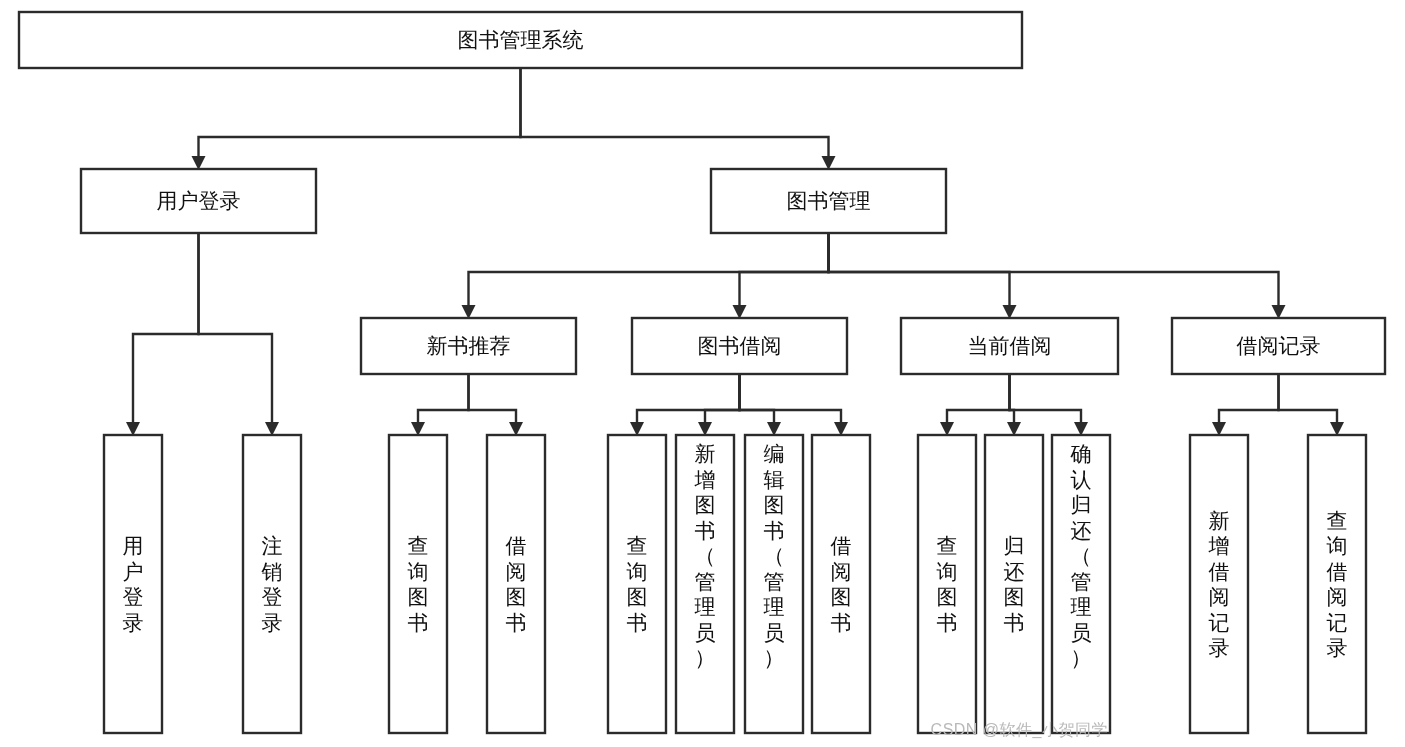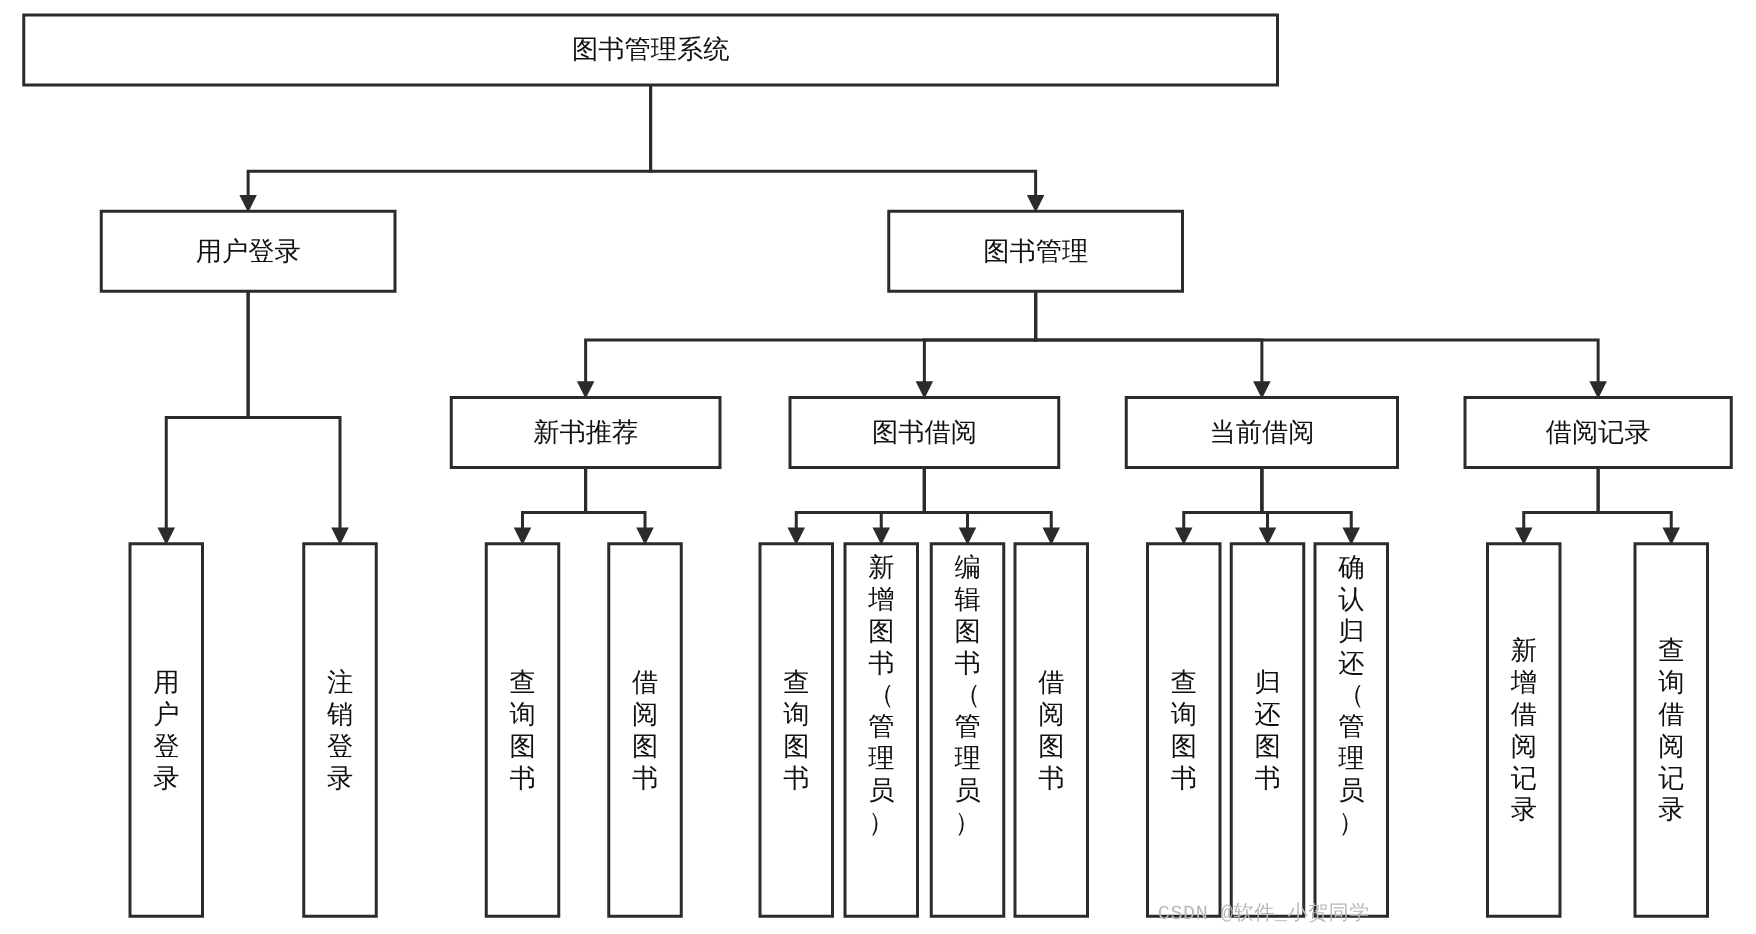--- a/index.html
+++ b/index.html
@@ -54,23 +54,23 @@
     font-family: "DejaVu Sans", "Liberation Sans", sans-serif;
     font-size: 21px;
     fill: #111111;
     text-anchor: middle;
   }
   .node-label-v tspan {
     dominant-baseline: middle;
   }
   .watermark {
     position: absolute;
-    right: 16px;
+    right: 4px;
     bottom: 6px;
-    font-family: Liberation Mono, monospace;
+    font-family: Liberation Sans, sans-serif;
     font-size: 16px;
     color: #b9b9b9;
     letter-spacing: 0.5px;
     white-space: nowrap;
     pointer-events: none;
   }
 </style>
 </head>
 <body>
 

